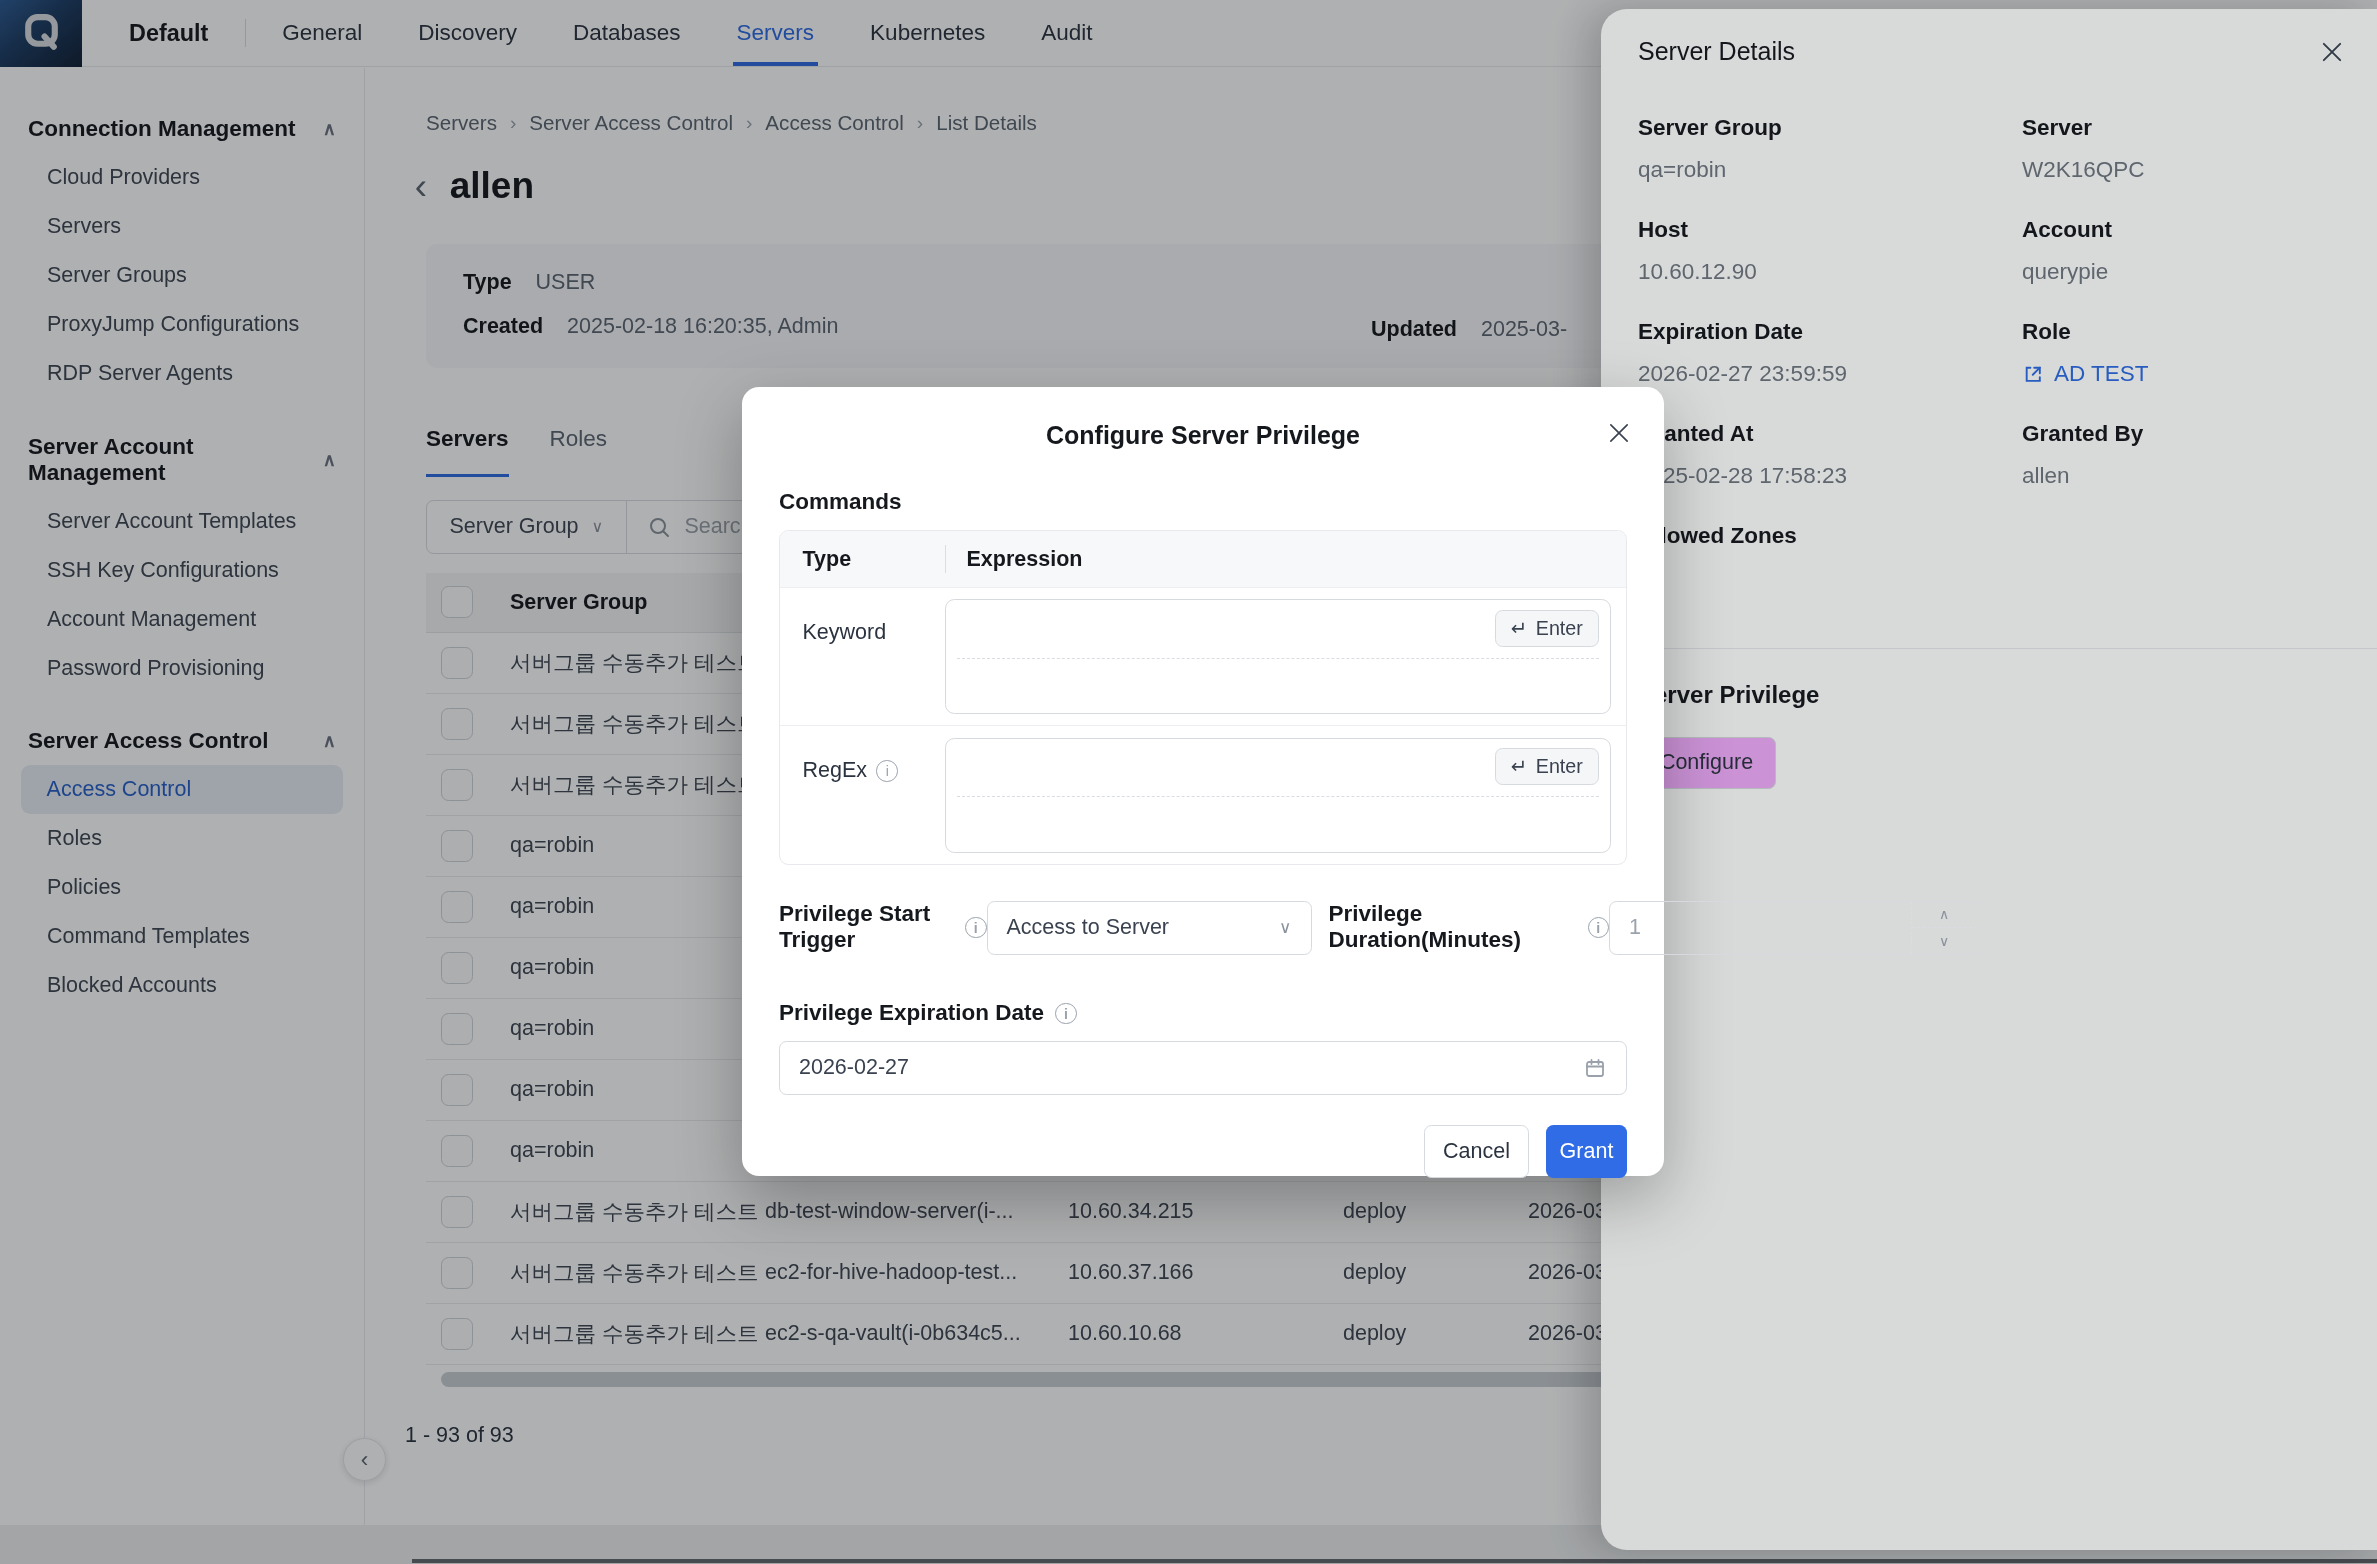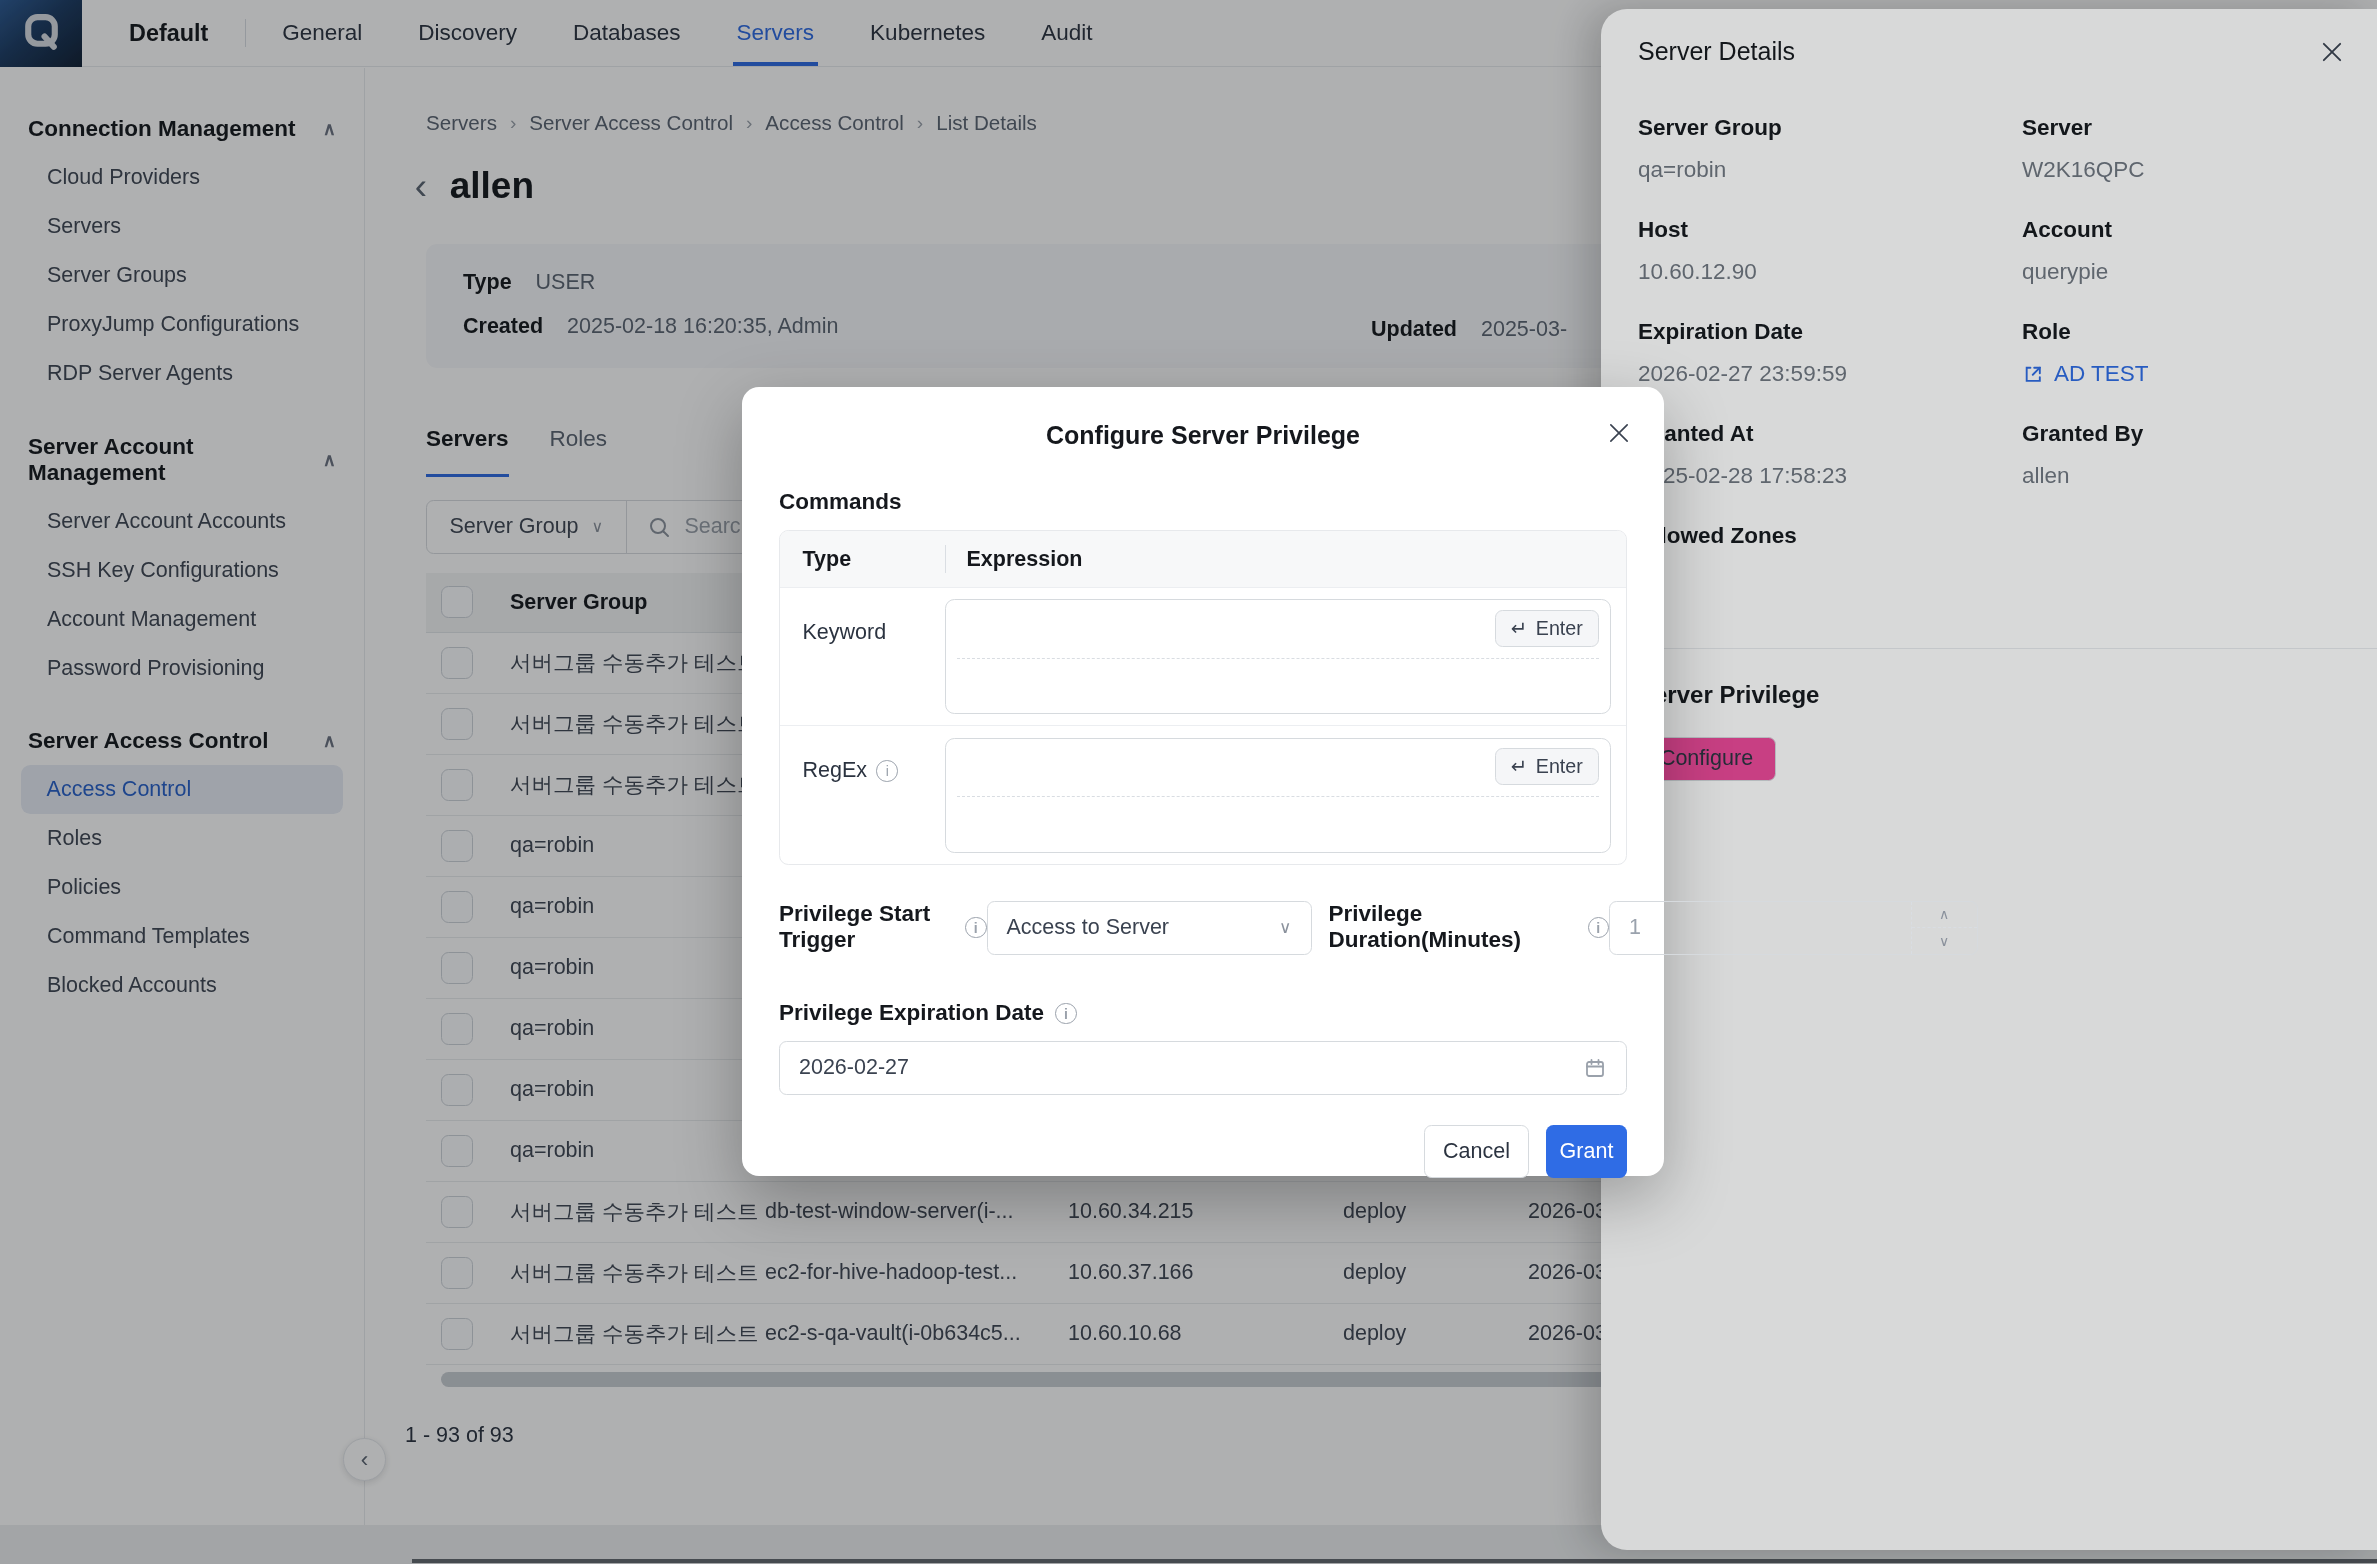--- a/index.html
+++ b/index.html
@@ -85,22 +85,22 @@
   .drawer-title { font-size:25px; font-weight:normal; color:#15181d; }
   .icon-x { width:28px; height:28px; color:#3a4250; cursor:pointer; }
   .fields { display:grid; grid-template-columns:384px 1fr; margin:49px 37px 0; }
   .field { margin-bottom:34px; }
   .field-label { font-size:22.5px; font-weight:bold; color:#15181d; }
   .field-value { font-size:22.5px; color:#6f7680; margin-top:16px; min-height:26px; }
   .field-value.link { color:#2d6ae3; display:flex; align-items:center; gap:9.4px; cursor:pointer; }
   .field-value.link svg { width:22.5px; height:22.5px; }
   .drawer-divider { border-top:0.9px solid #e8eaed; margin:22.5px 0 0 0; }
   .priv-title { font-size:24px; font-weight:bold; color:#15181d; margin:32px 37px 0; }
-  .configure-btn { margin:28px 0 0 36px; width:139px; height:44px; border:0.9px solid #d6dade; border-radius:7.5px;
-                   background:#ec4899; font-size:21.5px; color:#2b3340; display:flex; align-items:center;
+  .configure-btn { margin:28px 0 0 36px; width:139px; height:52px; border:0.9px solid #d6dade; border-radius:7.5px;
+                   background:#f0abfc; font-size:21.5px; color:#2b3340; display:flex; align-items:center;
                    justify-content:center; cursor:pointer; }
 
   .modal { position:absolute; left:742px; top:387px; width:922px; height:789px; background:#fff;
            border-radius:17px; box-shadow:0 22.5px 66px rgba(0,0,0,0.28); z-index:40; padding:34px 37px; }
   .modal-head { position:relative; text-align:center; }
   .modal-title { font-size:25px; font-weight:600; color:#15181d; }
   .modal-close { position:absolute; right:-5.6px; top:-1.9px; }
   .cmd-label { margin-top:39px; font-size:22.5px; font-weight:600; color:#15181d; }
   .cmd-table { margin-top:15px; border:0.9px solid #e7e9ec; border-radius:9.4px; overflow:hidden; }
   .cmd-head { display:flex; align-items:center; height:56px; background:#f7f8f9; font-size:21.5px; font-weight:600; color:#15181d; }
@@ -173,21 +173,21 @@
       <div class="side-item">Servers</div>
       <div class="side-item">Server Groups</div>
       <div class="side-item">ProxyJump Configurations</div>
       <div class="side-item">RDP Server Agents</div>
     </div>
     <div class="side-section">
       <div class="side-header">
         <span>Server Account Management</span>
         <span class="chev">∧</span>
       </div>
-      <div class="side-item">Server Account Accounts</div>
+      <div class="side-item">Server Account Templates</div>
       <div class="side-item">SSH Key Configurations</div>
       <div class="side-item">Account Management</div>
       <div class="side-item">Password Provisioning</div>
     </div>
     <div class="side-section">
       <div class="side-header">
         <span>Server Access Control</span>
         <span class="chev">∧</span>
       </div>
       <div class="side-item selected">Access Control</div>

